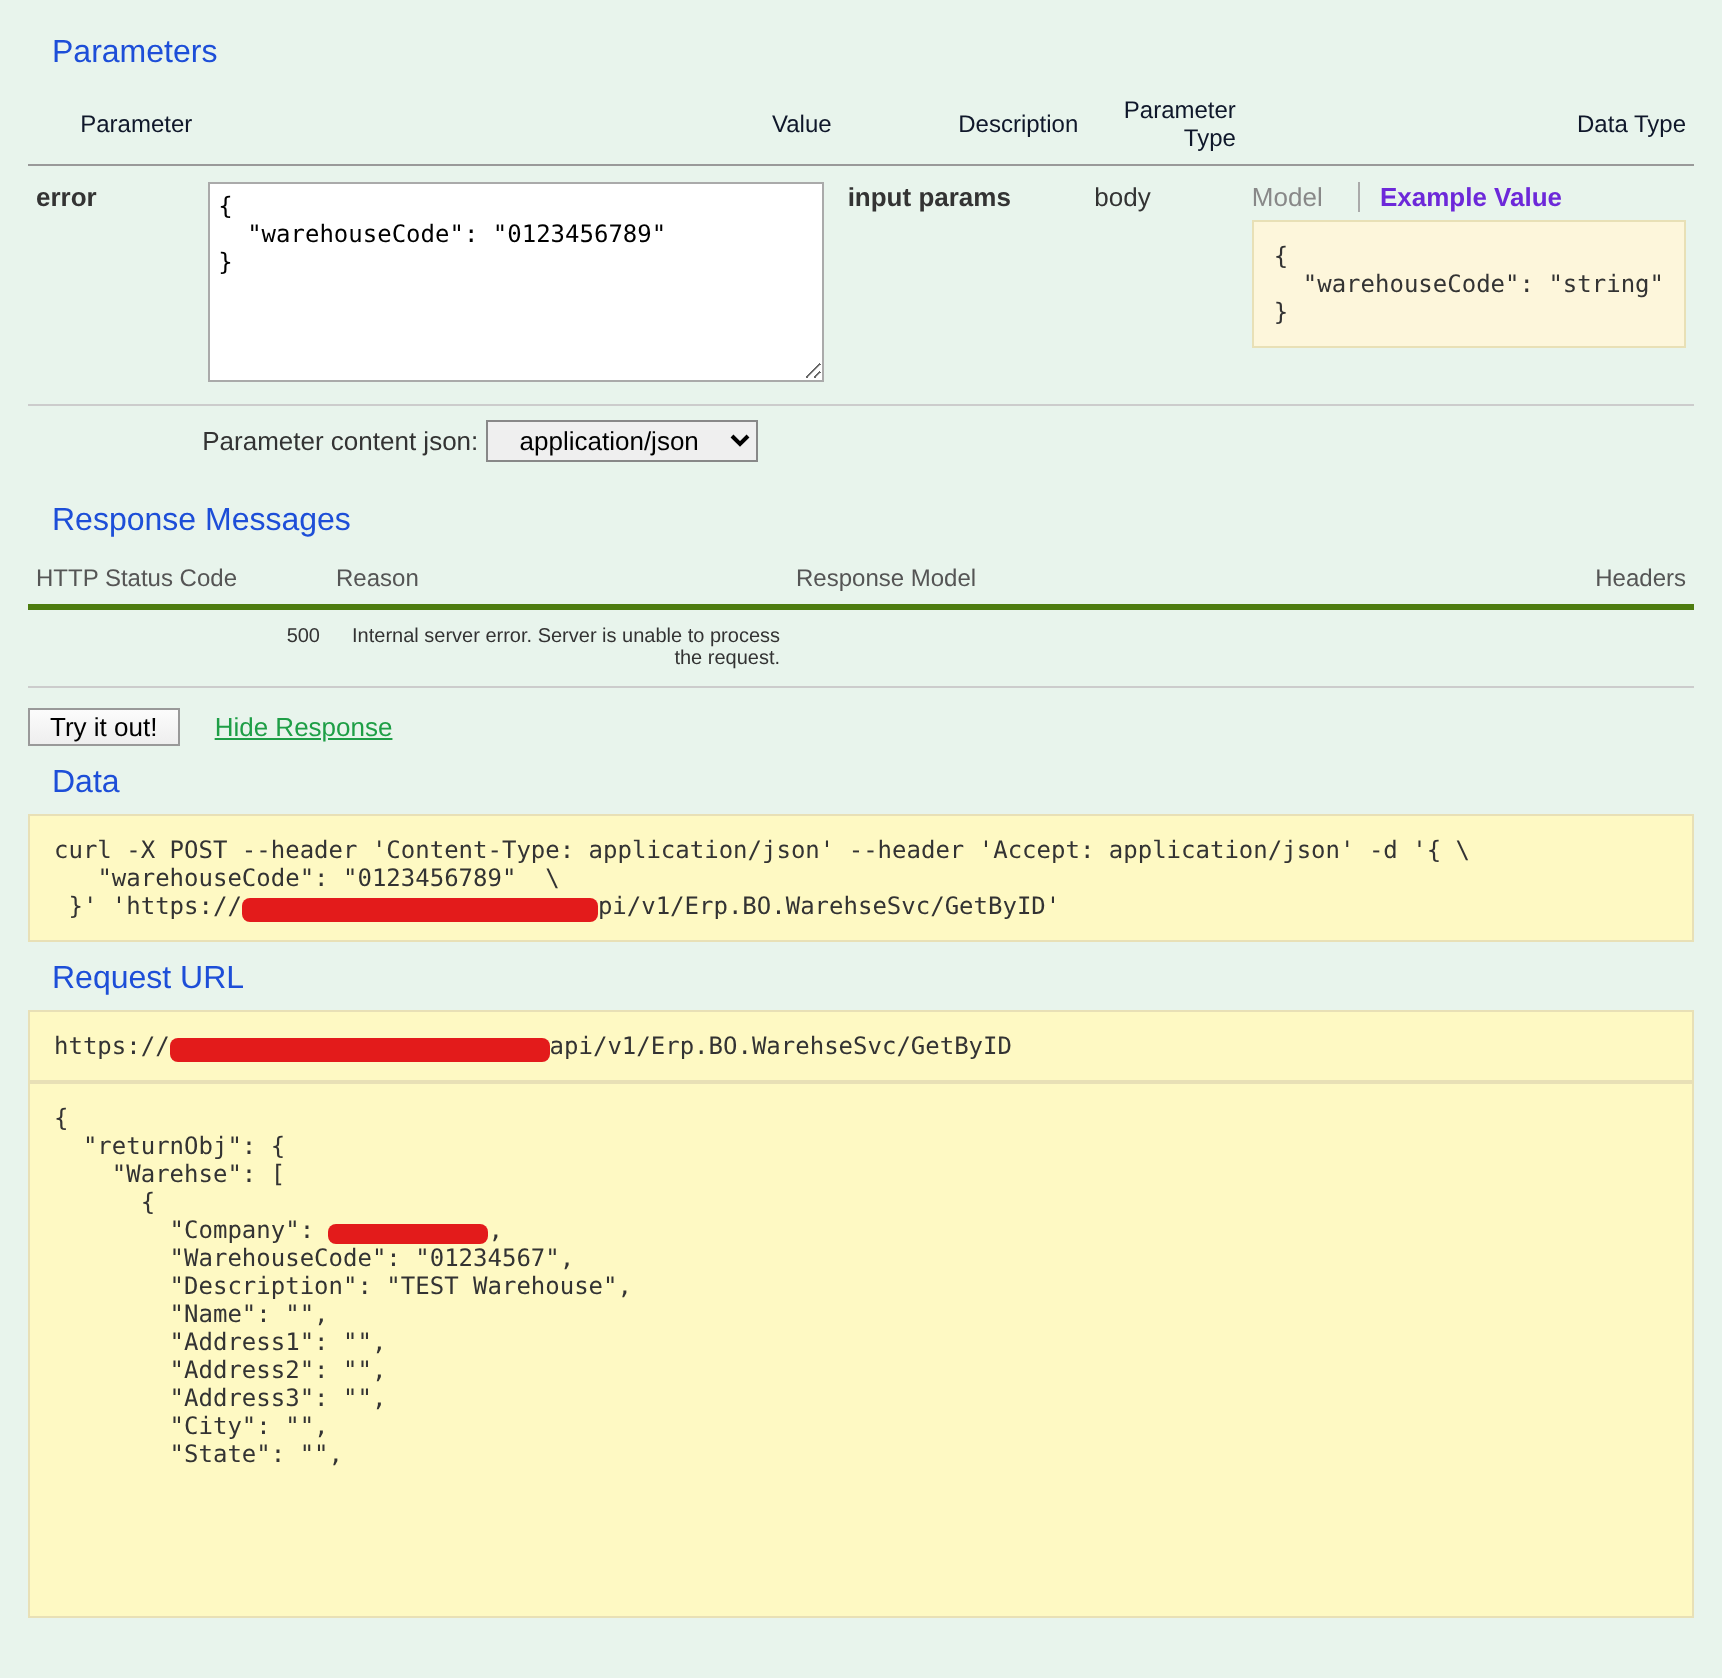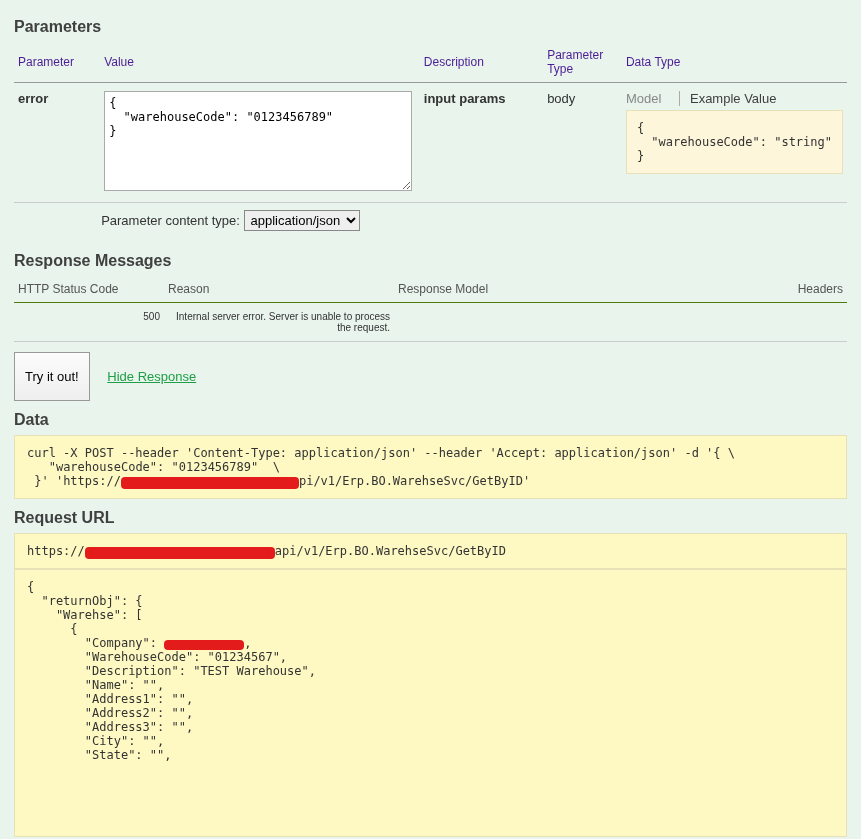--- a/index.html
+++ b/index.html
@@ -7,33 +7,33 @@
     margin: 0;
     padding: 0;
     font-family: 'Helvetica Neue', Arial, sans-serif;
     font-size: 13px;
     background: #e8f4ec;
     color: #333;
     width: 861px;
   }
   .container { padding: 8px 14px 0 14px; }
   h4.section {
-    color: #404040;
+    color: #1d4ed8;
     font-size: 16px;
-    font-weight: 700;
-    margin: 10px 0 6px 0;
+    font-weight: 400;
+    margin: 10px 0 6px 12px;
   }
   table.tbl {
     width: 100%;
     border-collapse: collapse;
   }
   .hdr-row th {
-    text-align: left;
+    text-align: right;
     font-weight: 400;
-    color: #4c1d95;
+    color: #0f172a;
     font-size: 12px;
     padding: 6px 4px;
     border-bottom: 1px solid #999;
   }
   .body-row td {
     padding: 8px 4px;
     vertical-align: top;
     font-size: 13px;
     border-bottom: 1px solid #ccc;
   }
@@ -44,59 +44,59 @@
     font-family: Consolas, monospace;
     font-size: 12px;
     padding: 4px;
     resize: both;
     border: 1px solid #aaa;
     background:#fff;
   }
   .content-type-row { padding: 6px 0 10px 0; font-size:13px; }
   .content-type-row select {
     font-size: 13px;
-    padding: 1px 2px;
+    padding: 1px 12px;
     border:1px solid #888;
   }
   .model-tabs { margin-bottom:4px; }
   .model-tab {
     color: #888;
     font-size: 13px;
     padding-right: 18px;
     border-right:1px solid #aaa;
     margin-right:6px;
   }
-  .model-tab.active { color: #404040; font-weight:400; border-right:none; }
+  .model-tab.active { color: #6d28d9; font-weight:700; border-right:none; }
   .example-box {
     background: #fdf6db;
     border: 1px solid #e8e0b6;
     padding: 10px;
     font-family: Consolas, monospace;
     font-size: 12px;
     white-space: pre;
     min-height: 60px;
   }
   .resp-tbl th {
     text-align: left;
     font-weight: 400;
     color: #555;
     font-size:12px;
     padding: 6px 4px;
-    border-bottom:1px solid #4d7c0f;
+    border-bottom:3px solid #4d7c0f;
   }
   .resp-tbl td {
     padding: 8px 4px;
     vertical-align: top;
     font-size:10px;
     border-bottom:1px solid #ccc;
     text-align:right;
   }
   .actions { margin-top:10px; }
   button.tryit {
-    padding: 16px 10px;
+    padding: 1px 10px;
     font-size:13px;
     background: linear-gradient(#fcfcfc,#eee);
     border:1px solid #999;
     cursor:pointer;
   }
   a.hide-resp {
     color:#1e9e46;
     text-decoration: underline;
     font-size:13px;
     margin-left:14px;
@@ -167,21 +167,21 @@
           </div>
           <div class="example-box">{
   "warehouseCode": "string"
 }</div>
         </td>
       </tr>
       <tr>
         <td style="border:none;"></td>
         <td colspan="4" style="border:none;">
           <div class="content-type-row">
-            <span>Parameter content type:</span>
+            <span>Parameter content json:</span>
             <select>
               <option>application/json</option>
             </select>
           </div>
         </td>
       </tr>
     </tbody>
   </table>
 
   <h4 class="section">Response Messages</h4>

